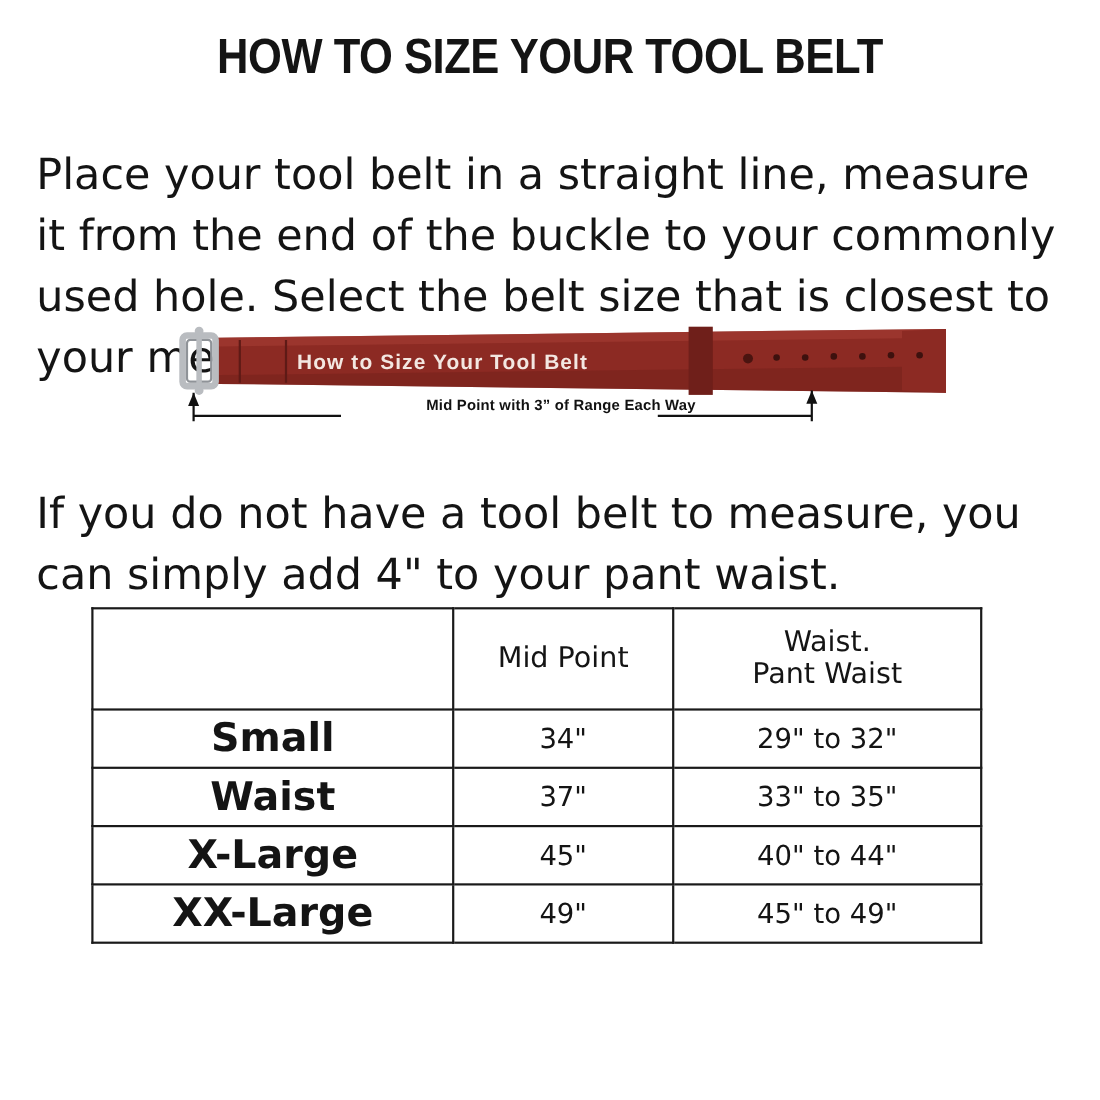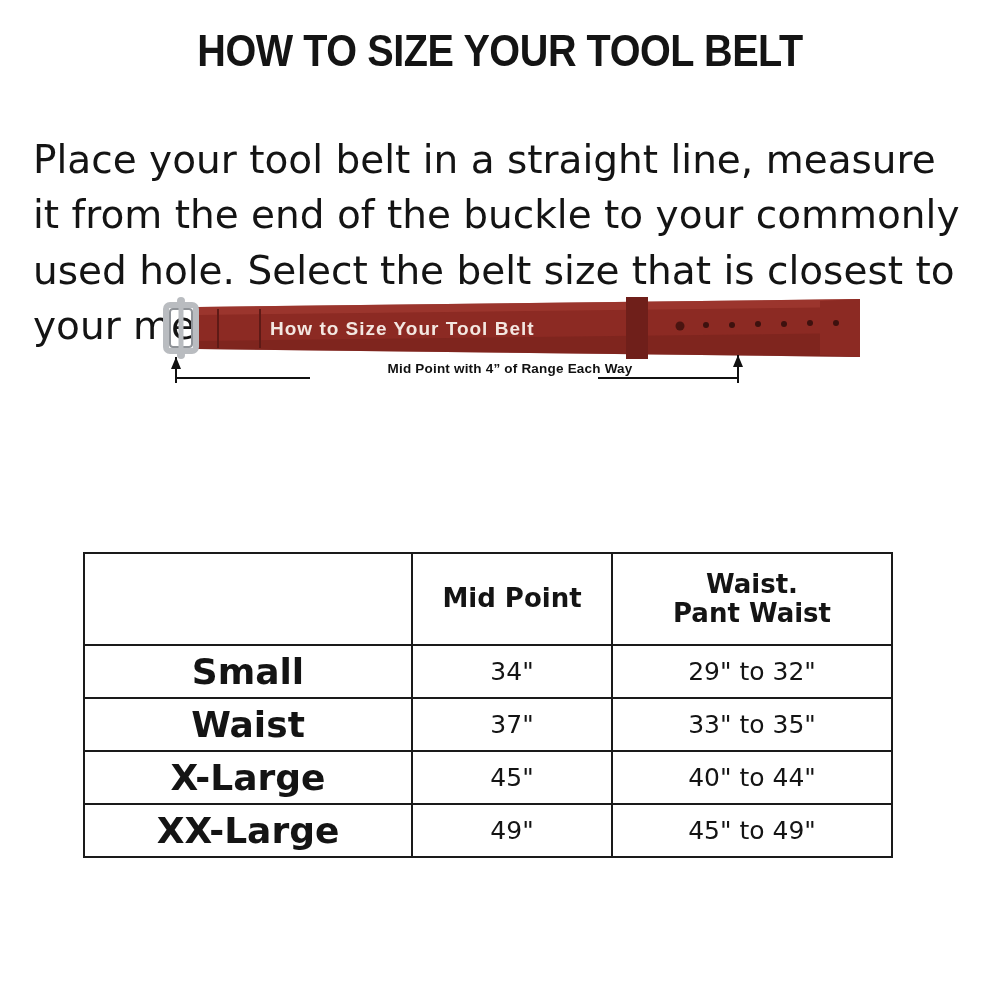--- a/index.html
+++ b/index.html
@@ -94,21 +94,21 @@
     vertical-align: middle;
     font-family: "DejaVu Sans", sans-serif;
     color: #141414;
   }
   col.c1 { width: 328px; }
   col.c2 { width: 200px; }
   col.c3 { width: 280px; }
 
   thead th {
     height: 90px;
-    font-weight: bold;
+    font-weight: normal;
     font-size: 26px;
     line-height: 1.12;
     border-radius: 13px;
   }
   thead th.blank { font-size: 0; }
 
   tbody td {
     height: 51px;
     font-size: 25px;
   }
@@ -156,23 +156,24 @@
 
       <text x="110" y="40" font-family="Liberation Sans, sans-serif" font-size="19" font-weight="bold" fill="#f3e7e1" letter-spacing="1">How to Size Your Tool Belt</text>
 
       <path d="M16,62 L16,88" stroke="#111" stroke-width="2"></path>
       <path d="M16,62 L11,74 L21,74 Z" fill="#111"></path>
       <path d="M578,60 L578,88" stroke="#111" stroke-width="2"></path>
       <path d="M578,60 L573,72 L583,72 Z" fill="#111"></path>
       <path d="M16,83 L150,83" stroke="#111" stroke-width="2"></path>
       <path d="M438,83 L578,83" stroke="#111" stroke-width="2"></path>
     </svg>
-    <div class="belt-mid-label">Mid Point with 4” of Range Each Way</div>
+    <div class="belt-mid-label">Mid Point with 3” of Range Each Way</div>
   </div>
 
+  <div class="para para-2">If you do not have a tool belt to measure, you can simply add 4" to your pant waist.</div>
 
   <div class="table-wrap">
     <table class="size-table">
       <colgroup>
         <col class="c1">
           <col class="c2">
           <col class="c3">
       </colgroup>
       <thead>
         <tr>

